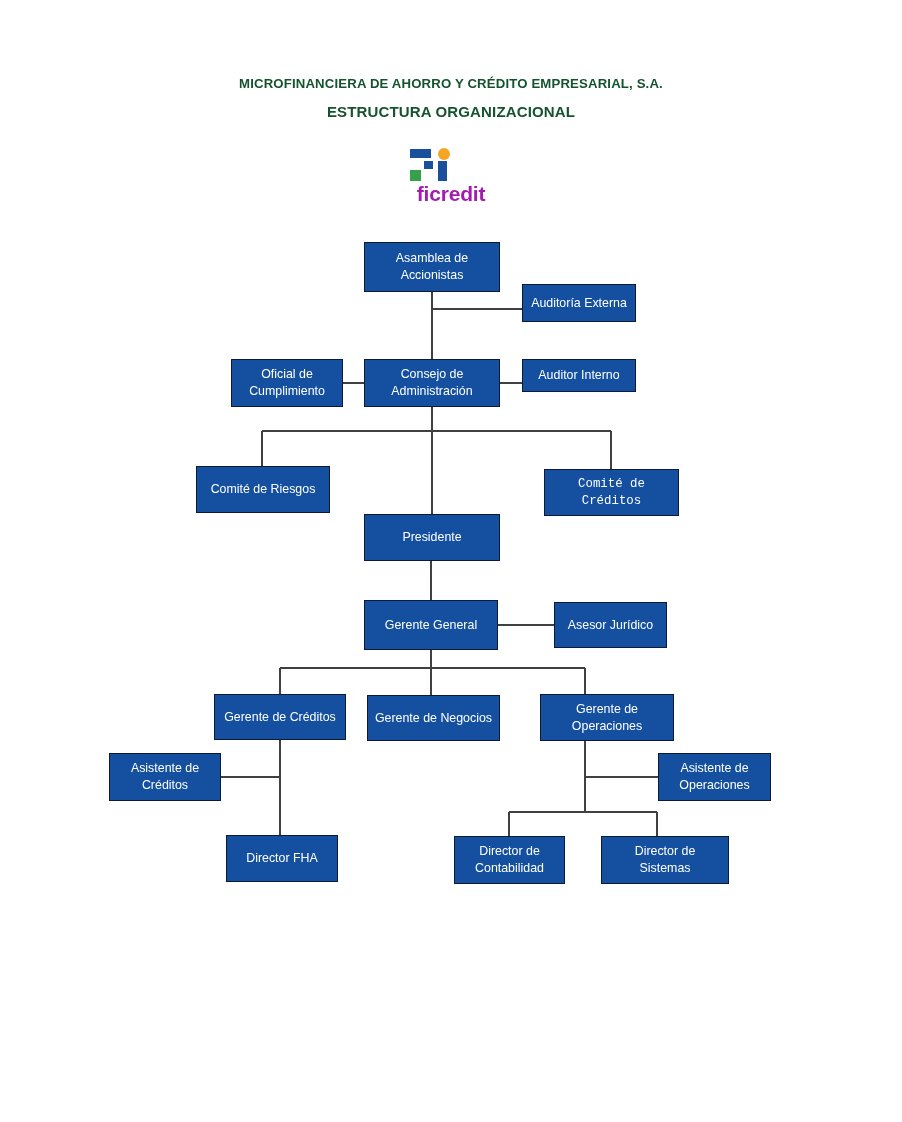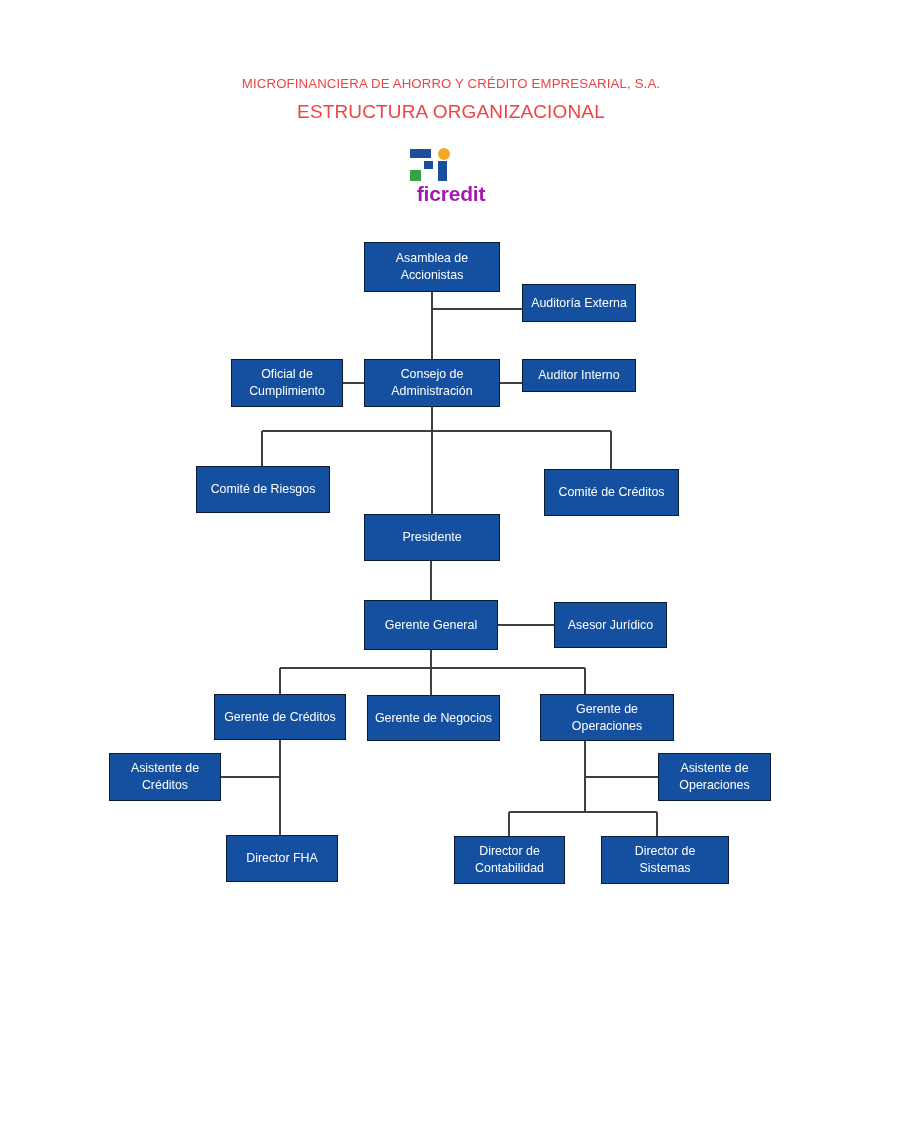--- a/index.html
+++ b/index.html
@@ -23,26 +23,26 @@
   }
 
   
   .title-block {
     position: absolute;
     left: 0; top: 74px;
     width: 902px;
     text-align: center;
   }
   .title-line1, .title-line2 {
-    font-weight: normal;
-    color: #ef4444;
+    font-weight: bold;
+    color: #14532d;
     letter-spacing: 0.15px;
   }
   .title-line1 { font-size: 13.2px; line-height: 20px; }
-  .title-line2 { font-size: 19px; line-height: 20px; margin-top: 8px; }
+  .title-line2 { font-size: 15px; line-height: 20px; margin-top: 8px; }
 
   
   #logo {
     position: absolute;
     left: 396px; top: 148px;
     width: 110px; height: 64px;
   }
   #logo-mark {
     position: absolute;
     left: 12px; top: 0;
@@ -158,21 +158,21 @@
   </div>
 
   <div class="node" style="left:522px;top:359px;width:114px;height:33px;">
     <span>Auditor Interno</span>
   </div>
 
   <div class="node" style="left:196px;top:466px;width:134px;height:47px;">
     <span>Comité de Riesgos</span>
   </div>
 
-  <div class="node" style="left:544px;top:469px;width:135px;height:47px;">
+  <div class="node" style="left:544px;top:469px;width:135px;height:47px;font-family:Liberation Mono, monospace;">
     <span>Comité de Créditos</span>
   </div>
 
   <div class="node" style="left:364px;top:514px;width:136px;height:47px;">
     <span>Presidente</span>
   </div>
 
   <div class="node" style="left:364px;top:600px;width:134px;height:50px;">
     <span>Gerente General</span>
   </div>

